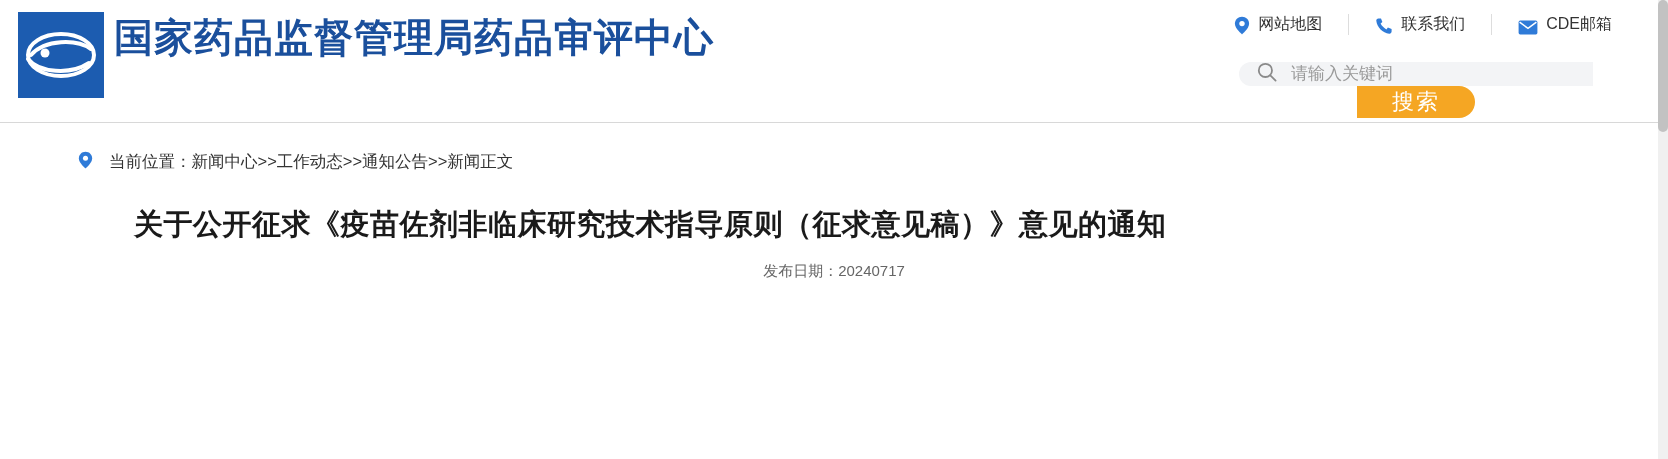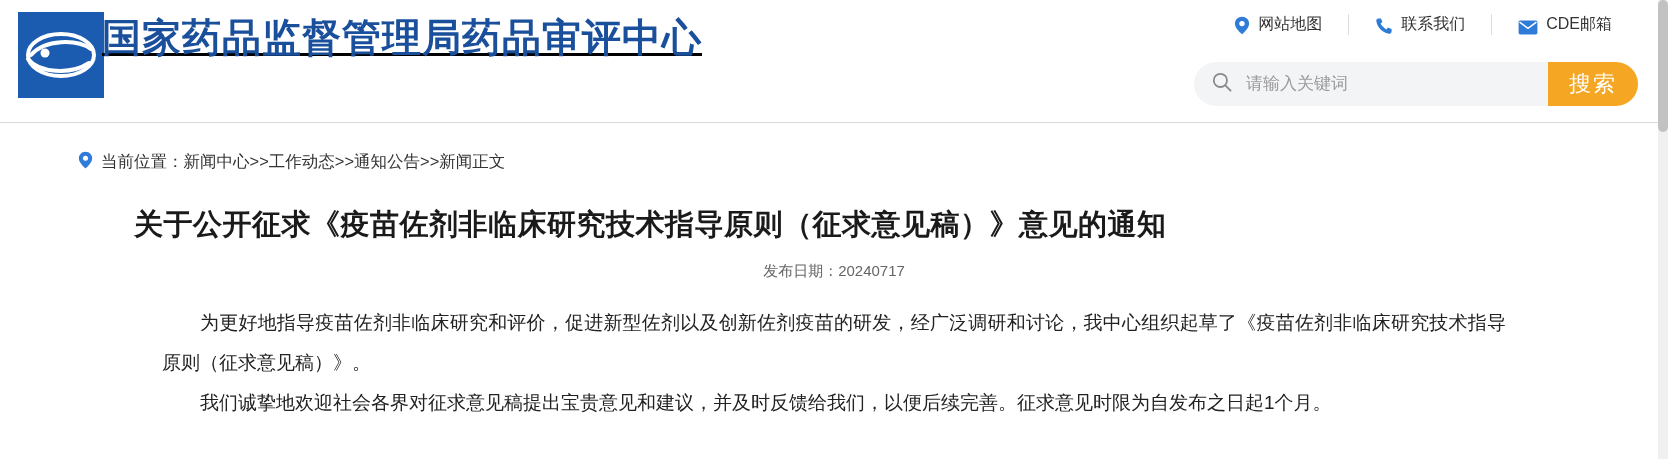--- a/index.html
+++ b/index.html
@@ -29,23 +29,22 @@
     height: 86px;
     background: #1c5cb0;
     display: flex;
     align-items: center;
     justify-content: center;
   }
   .logo-block svg { display: block; }
 
   .title-group {
     position: absolute;
-    left: 102px;
+    left: 114px;
     top: 14px;
-    text-decoration: underline;
   }
   .title-cn {
     font-size: 39px;
     font-weight: bold;
     color: #1a4f9c;
     letter-spacing: 1px;
     line-height: 48px;
     white-space: nowrap;
   }
   .title-en {
@@ -81,20 +80,21 @@
   .top-link .ico { display: flex; align-items: center; }
 
   .search-bar {
     position: absolute;
     right: 30px;
     top: 62px;
     display: flex;
     align-items: center;
     width: 444px;
     height: 44px;
+    flex-direction: column;
   }
   .search-field {
     flex: 1;
     height: 44px;
     background: #f3f4f6;
     border-radius: 22px 0 0 22px;
     display: flex;
     align-items: center;
     padding-left: 18px;
     box-sizing: border-box;
@@ -120,21 +120,21 @@
     font-family: "Liberation Sans", sans-serif;
     border-radius: 0 22px 22px 0;
     cursor: pointer;
     letter-spacing: 2px;
   }
 
   
   .breadcrumb {
     display: flex;
     align-items: center;
-    gap: 8px;
+    gap: 16px;
     padding: 28px 0 0 78px;
     font-size: 16.5px;
     color: #333333;
   }
   .breadcrumb .crumb-text { white-space: nowrap; }
 
   
   .article {
     margin: 0 auto;
     width: 1400px;
@@ -258,21 +258,17 @@
       <path d="M8 0.8 C 3.9 0.8 0.9 3.9 0.9 7.8 C 0.9 12.6 8 18.4 8 18.4 C 8 18.4 15.1 12.6 15.1 7.8 C 15.1 3.9 12.1 0.8 8 0.8 Z" fill="#2f7bd8"></path>
       <circle cx="8" cy="7.6" r="2.7" fill="#ffffff"></circle>
     </svg>
   </span>
   <span class="crumb-text">当前位置：新闻中心&gt;&gt;工作动态&gt;&gt;通知公告&gt;&gt;新闻正文</span>
 </div>
 
 <div class="article">
   <div class="article-title">关于公开征求《疫苗佐剂非临床研究技术指导原则（征求意见稿）》意见的通知</div>
   <div class="article-date">发布日期：20240717</div>
-  <div class="article-body">
-    <p>为更好地指导疫苗佐剂非临床研究和评价，促进新型佐剂以及创新佐剂疫苗的研发，经广泛调研和讨论，我中心组织起草了《疫苗佐剂非临床研究技术指导原则（征求意见稿）》。</p>
-    <p>我们诚挚地欢迎社会各界对征求意见稿提出宝贵意见和建议，并及时反馈给我们，以便后续完善。征求意见时限为自发布之日起1个月。</p>
-  </div>
 </div>
 
 <div class="scroll-strip">
   <div class="scroll-thumb"></div>
 </div>
 
 </body></html>

